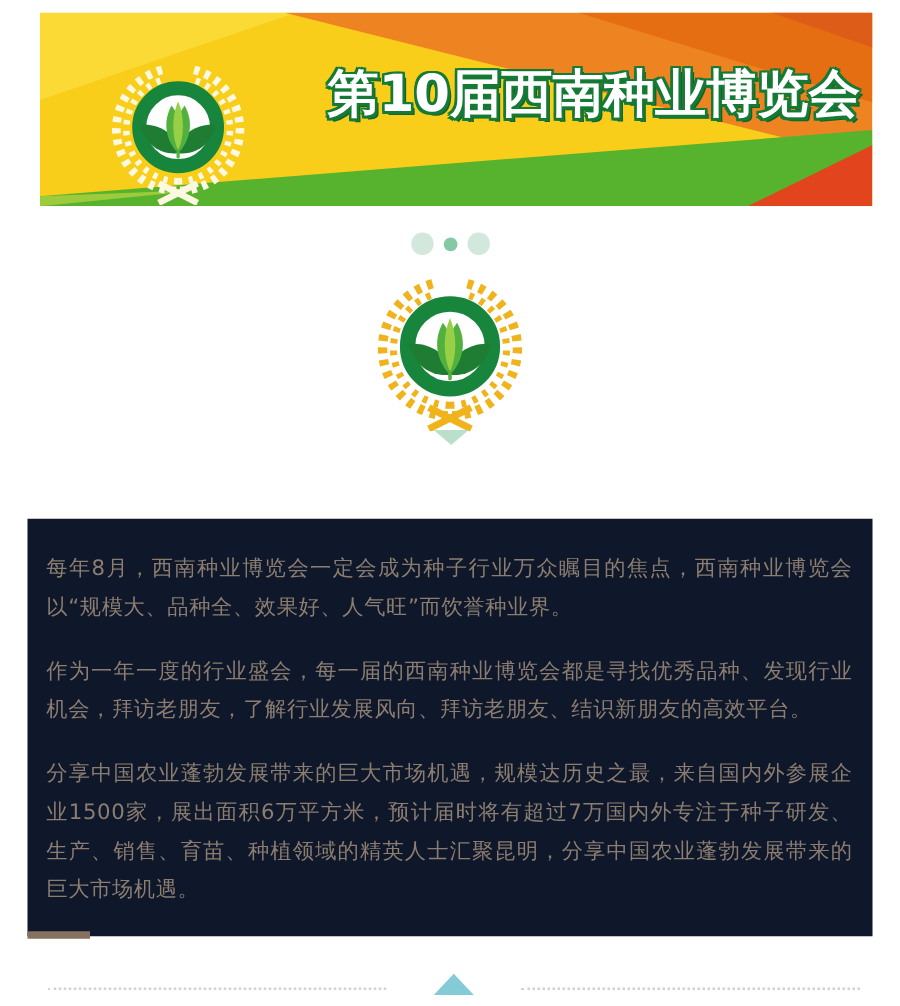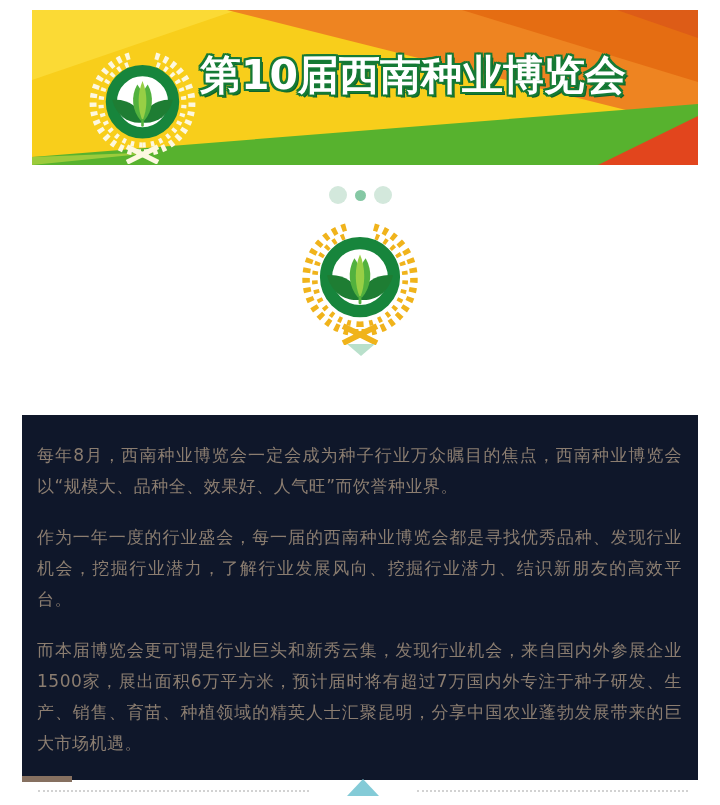--- a/index.html
+++ b/index.html
@@ -11,22 +11,22 @@
   .page { width:720px; height:805px; position:relative; }
 
   
   .banner {
     position:absolute; left:32px; top:10px; width:666px; height:155px;
     overflow:hidden;
   }
   .banner-bg { position:absolute; left:0; top:0; width:100%; height:100%; display:block; }
   .banner-logo { position:absolute; left:50px; top:33px; width:121px; height:121px; }
   .banner-title {
-    position:absolute; left:168px; right:10px; top:42px;
-    text-align:left; color:#ffffff; font-weight:bold;
+    position:absolute; left:152px; right:10px; top:42px;
+    text-align:right; color:#ffffff; font-weight:bold;
     font-size:41px; line-height:46px; letter-spacing:0px;
     text-shadow:
       -2px -2px 0 #157a35, 2px -2px 0 #157a35,
       -2px  2px 0 #157a35, 2px  2px 0 #157a35,
        0   -2px 0 #157a35, 0    2px 0 #157a35,
       -2px  0   0 #157a35, 2px  0   0 #157a35,
        3px  3px 0 #10632b;
     white-space:nowrap;
   }
 
@@ -149,22 +149,22 @@
         <path d="M70,90 C64,76 64,58 70,44 C76,58 76,76 70,90 Z" fill="var(--leaflight)"></path>
         <rect x="68.5" y="88" width="3" height="9" rx="1.5" fill="var(--leafmid)"></rect>
       </g>
     </svg>
   </div>
 
   <div class="tri-down"></div>
 
   <div class="article-box">
     <p>每年8月，西南种业博览会一定会成为种子行业万众瞩目的焦点，西南种业博览会以“规模大、品种全、效果好、人气旺”而饮誉种业界。</p>
-    <p>作为一年一度的行业盛会，每一届的西南种业博览会都是寻找优秀品种、发现行业机会，挖掘行业潜力，了解行业发展风向、挖掘行业潜力、结识新朋友的高效平台。</p>
-    <p>而本届博览会更可谓是行业巨头和新秀云集，发现行业机会，来自国内外参展企业1500家，展出面积6万平方米，预计届时将有超过7万国内外专注于种子研发、生产、销售、育苗、种植领域的精英人士汇聚昆明，分享中国农业蓬勃发展带来的巨大市场机遇。</p>
+    <p>作为一年一度的行业盛会，每一届的西南种业博览会都是寻找优秀品种、发现行业机会，拜访老朋友，了解行业发展风向、拜访老朋友、结识新朋友的高效平台。</p>
+    <p>分享中国农业蓬勃发展带来的巨大市场机遇，规模达历史之最，来自国内外参展企业1500家，展出面积6万平方米，预计届时将有超过7万国内外专注于种子研发、生产、销售、育苗、种植领域的精英人士汇聚昆明，分享中国农业蓬勃发展带来的巨大市场机遇。</p>
     <div class="progress-bar"></div>
   </div>
 
   <div class="footer-divider">
     <div class="dotline"></div>
     <div class="tri-up"></div>
     <div class="dotline"></div>
   </div>
 
 </div>

